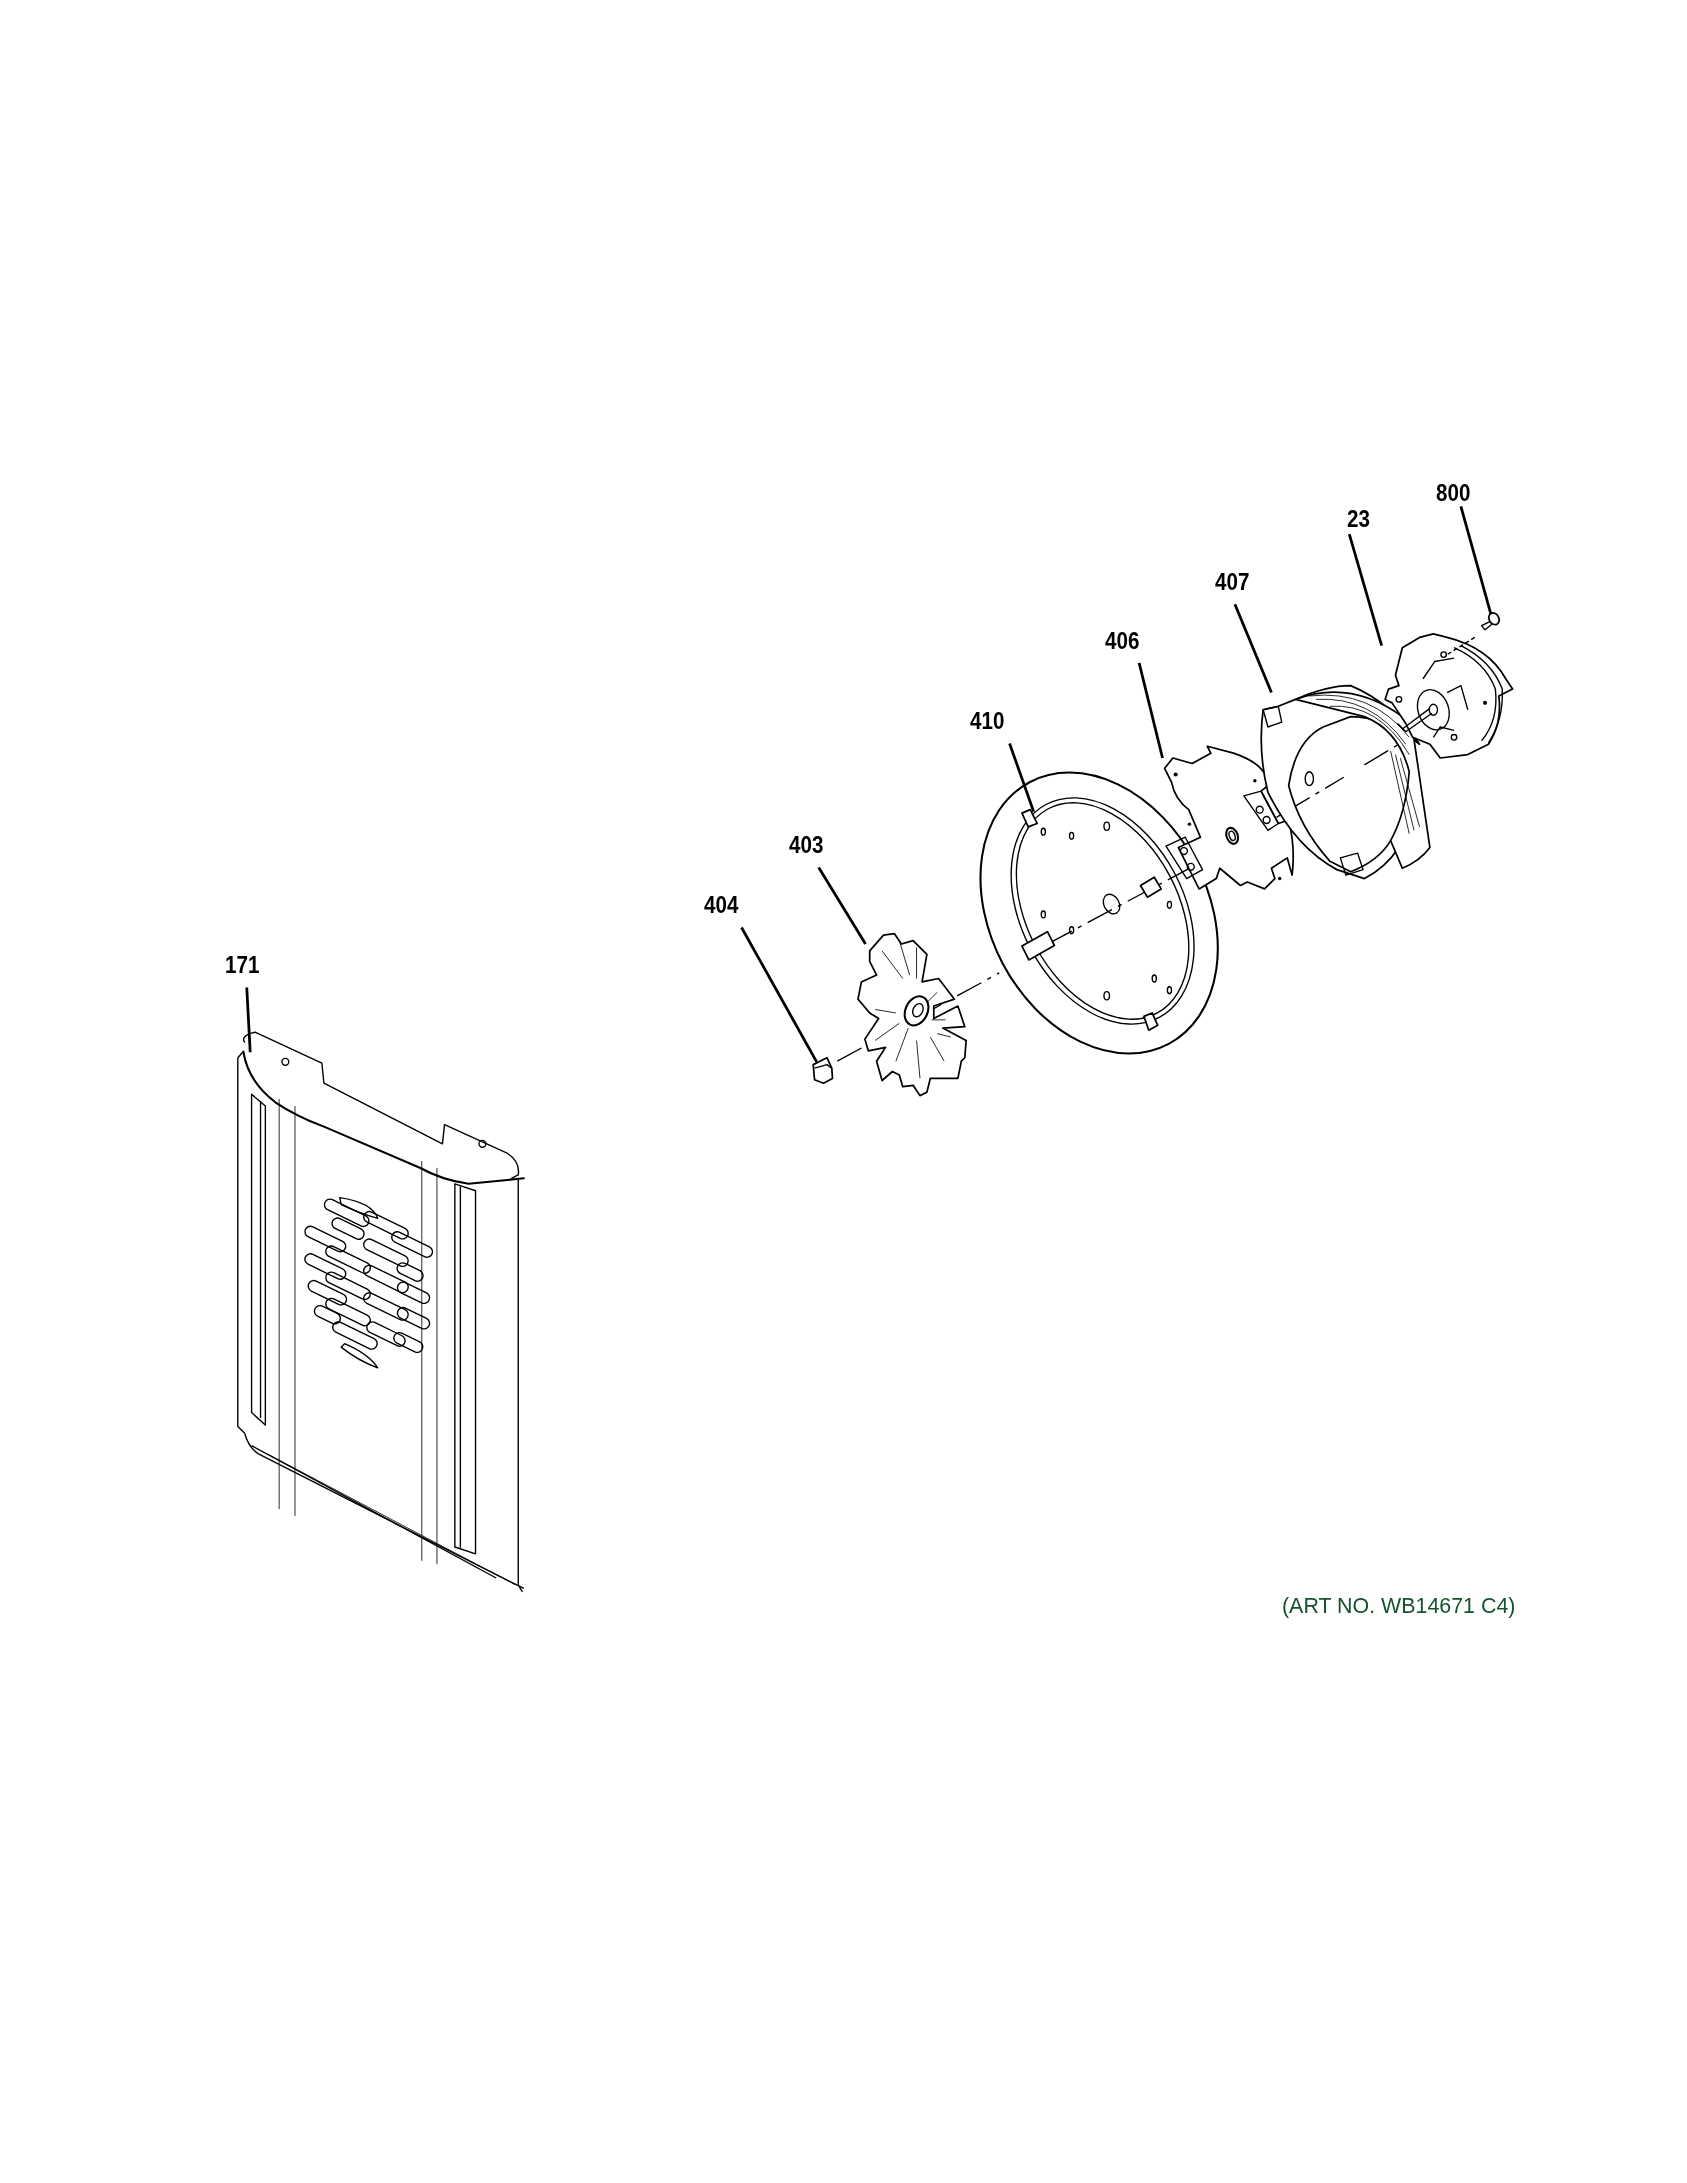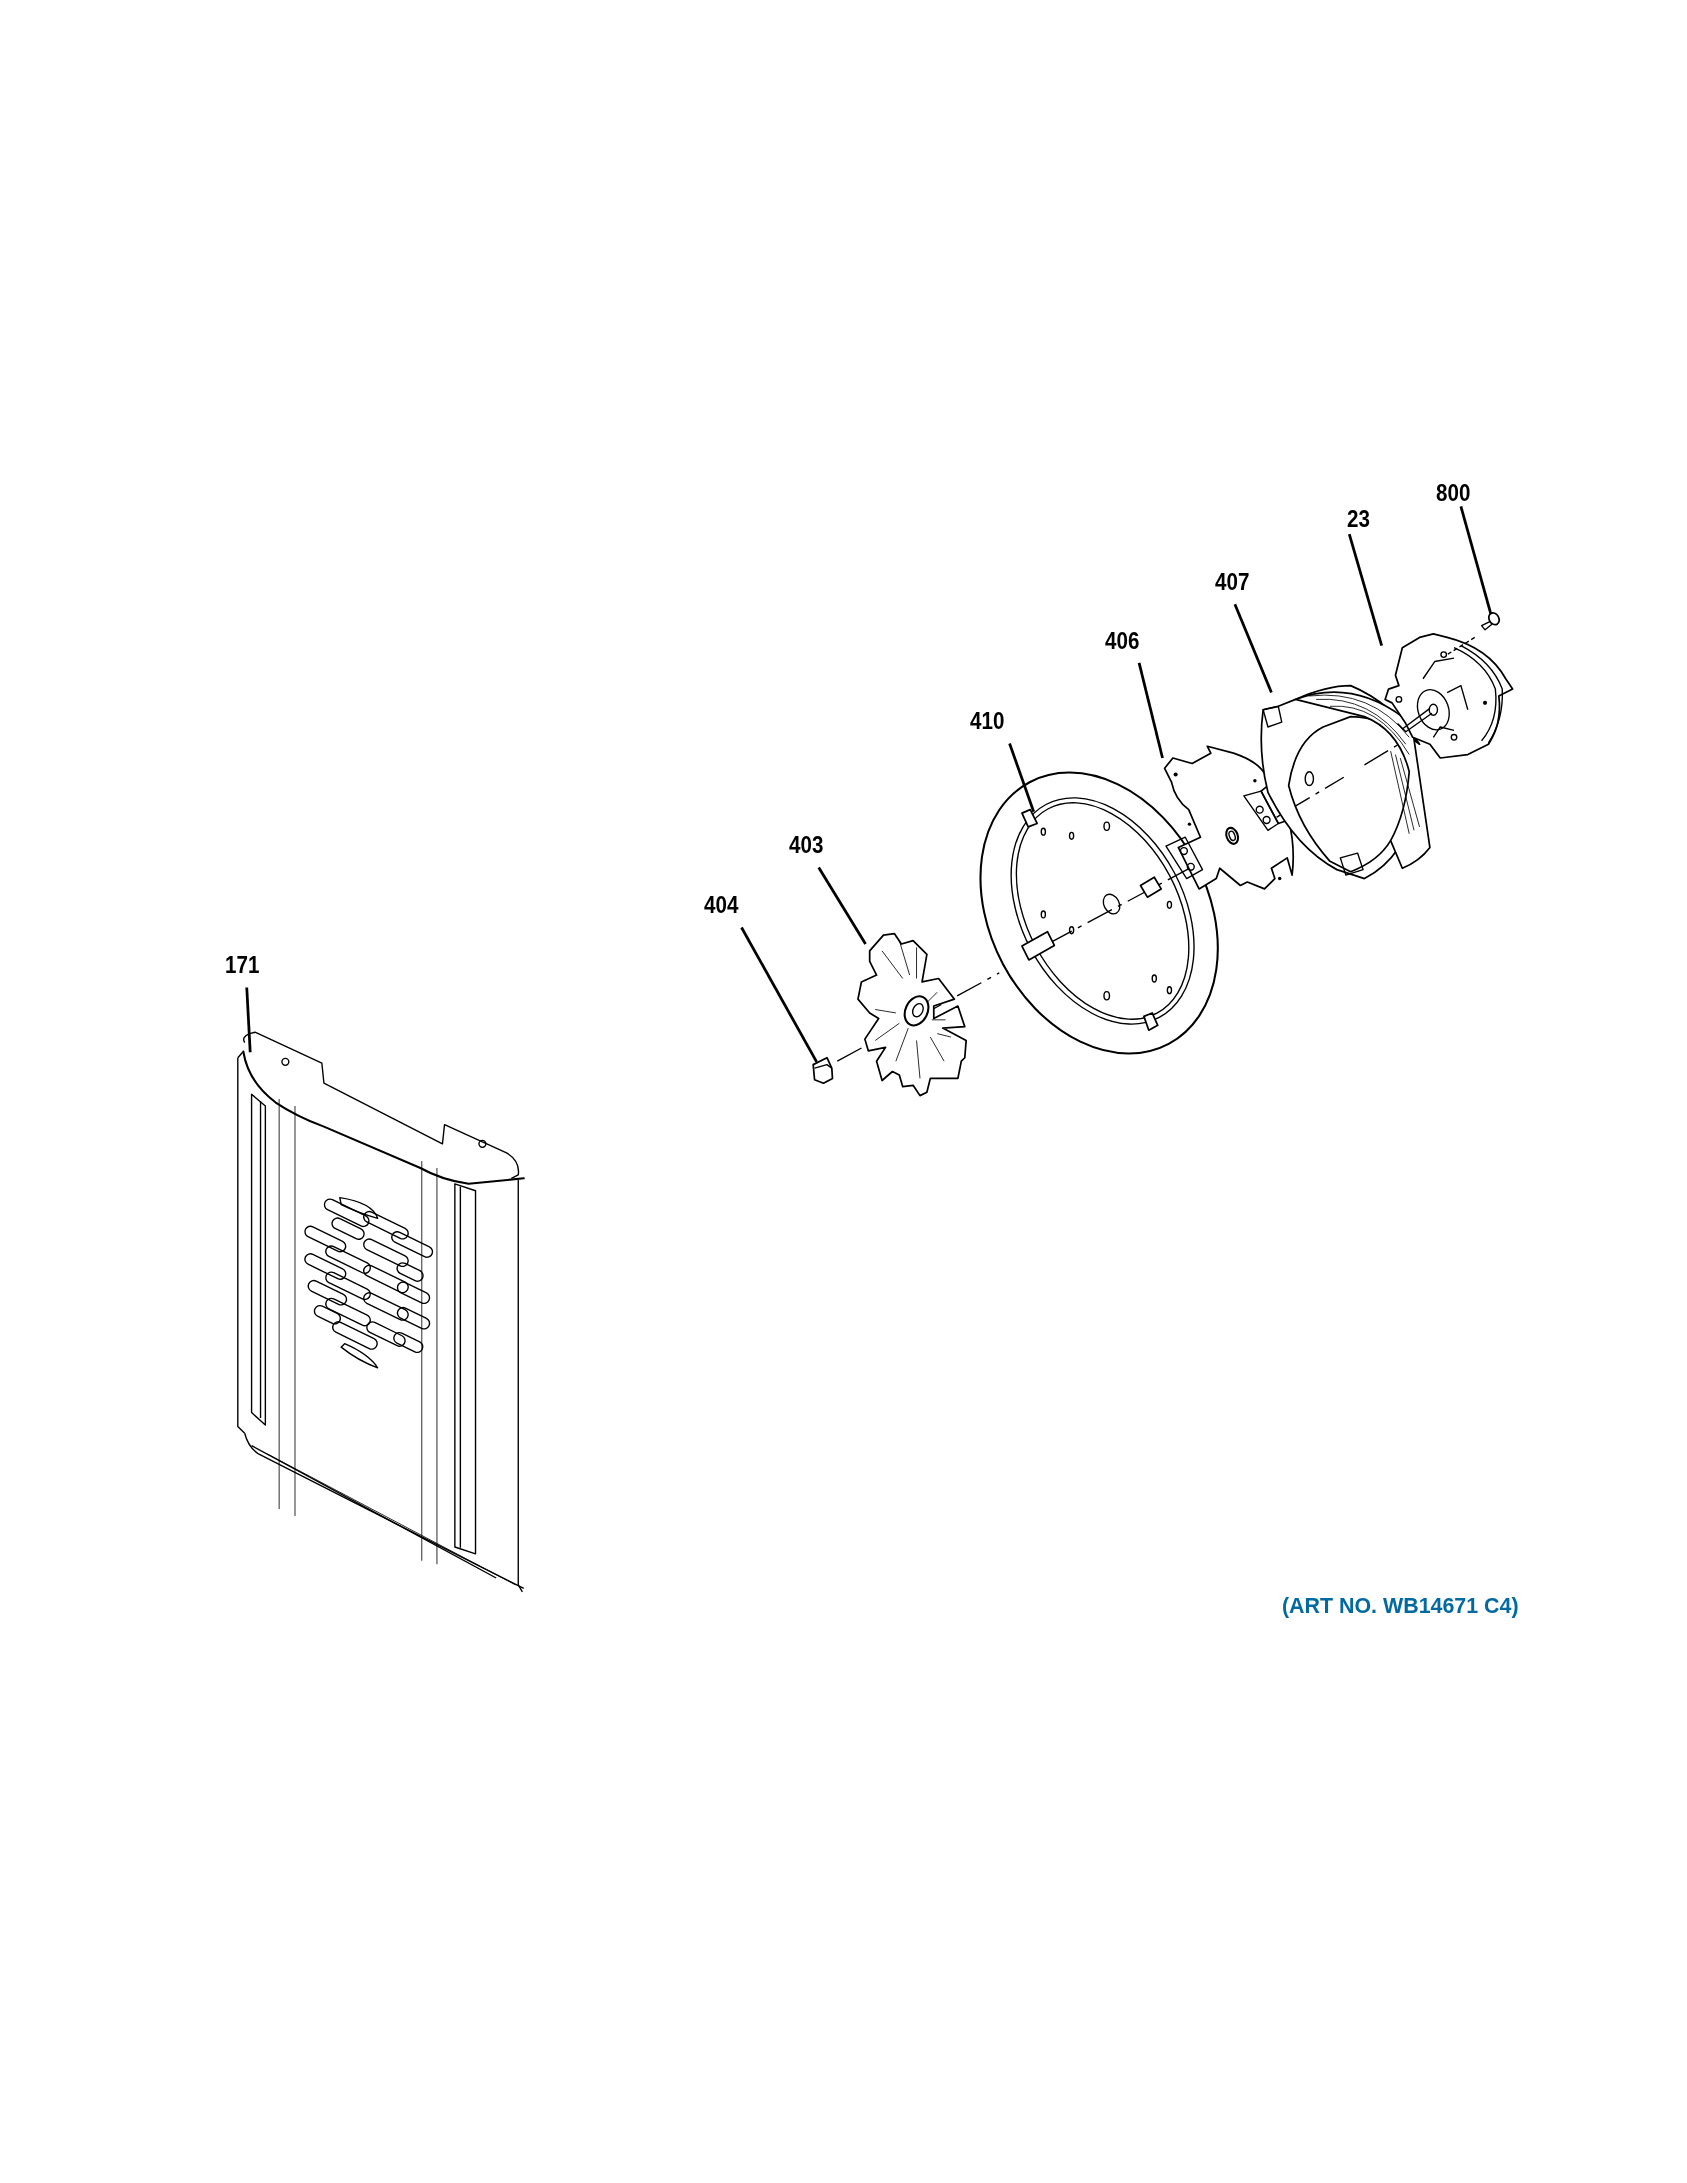--- a/index.html
+++ b/index.html
@@ -2,22 +2,22 @@
 <html style="font-size:11px"><head>
 <meta charset="utf-8">
 <style>
   html, body { margin: 0; padding: 0; background: #ffffff; }
   body { width: 1687px; height: 2183px; position: relative; overflow: hidden;
          font-family: "Liberation Sans", sans-serif; }
   #diagram { position: absolute; left: 0; top: 0; width: 1687px; height: 2183px; }
   .callout { position: absolute; font-family: "Liberation Sans", sans-serif; font-weight: bold;
              font-size: 23.4px; color: #000; line-height: 1; transform: scaleX(0.88); transform-origin: left top;
              white-space: nowrap; }
-  .caption { position: absolute; font-family: "Liberation Sans", sans-serif; font-weight: bold;
-             font-size: 21.4px; color: #0369a1; white-space: nowrap; }
+  .caption { position: absolute; font-family: "Liberation Sans", sans-serif; font-weight: normal;
+             font-size: 21.4px; color: #14532d; white-space: nowrap; }
   svg .ln { fill: none; stroke: #000; stroke-width: 3; stroke-linecap: round; stroke-linejoin: round; }
   svg .thin { fill: none; stroke: #000; stroke-width: 2; stroke-linejoin: round; }
   svg .hair { fill: none; stroke: #000; stroke-width: 1.2; }
   svg .leader { fill: none; stroke: #000; stroke-width: 4; }
   svg .axis { fill: none; stroke: #000; stroke-width: 2; stroke-dasharray: 40 10 6 10; }
   svg .fillw { fill: #fff; stroke: #000; stroke-width: 2.5; stroke-linejoin: round; }
   svg .dot { fill: #000; }
 </style>
 </head>
 <body>

